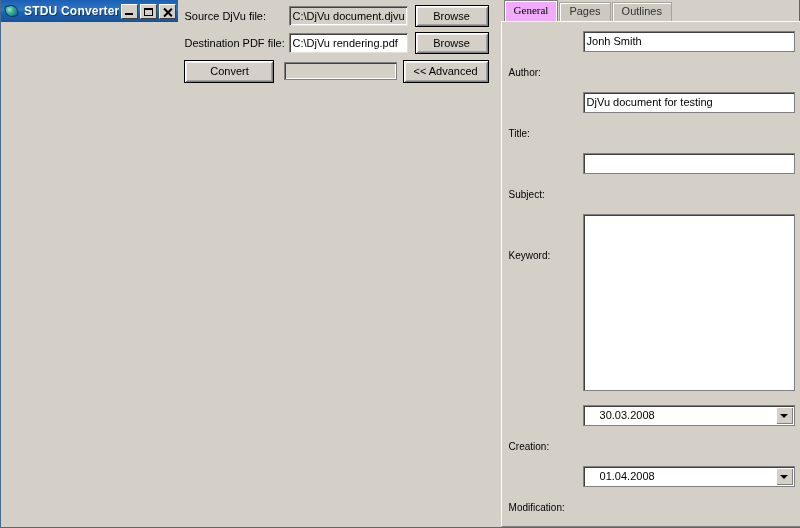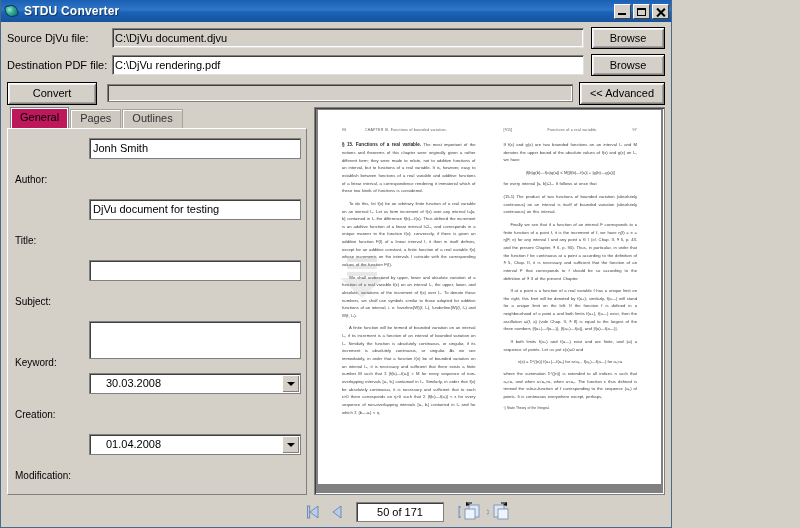--- a/index.html
+++ b/index.html
@@ -10,26 +10,25 @@
     background: #d4d0c8;
     font-family: "Liberation Sans", sans-serif;
     font-size: 11px;
     color: #000;
   }
 
   
   #app-window {
     position: absolute;
     left: 0; top: 0;
-    width: 672px; height: 528px;
+    width: 800px; height: 528px;
     background: #d4d0c8;
     border: 1px solid #4a6a8a;
     border-top: none;
     display: flex;
-    flex-direction: column;
   }
 
   
   #title-bar {
     height: 22px;
     flex: none;
     background: linear-gradient(to bottom, #1a5fb4 0%, #2f77c9 45%, #1c63b8 55%, #16529c 100%);
     display: flex;
     align-items: center;
     padding: 0 2px 0 3px;
@@ -196,22 +195,23 @@
     box-shadow: inset 1px 1px 0 #fff;
     cursor: default;
     white-space: nowrap;
   }
   .tab.active {
     height: 21px;
     line-height: 19px;
     margin-top: -2px;
     position: relative;
     z-index: 3;
-    background: #be185d;
+    background: #f0abfc;
     box-shadow: inset 1px 1px 0 #fff, inset -1px 0 0 #fff;
+    font-family: Liberation Serif, serif;
   }
   .tab.inactive {
     background: #cdc9c1;
     border-color: #a8a49c;
     color: #333;
   }
 
   #tab-page {
     flex: 1;
     border: 1px solid #fff;

